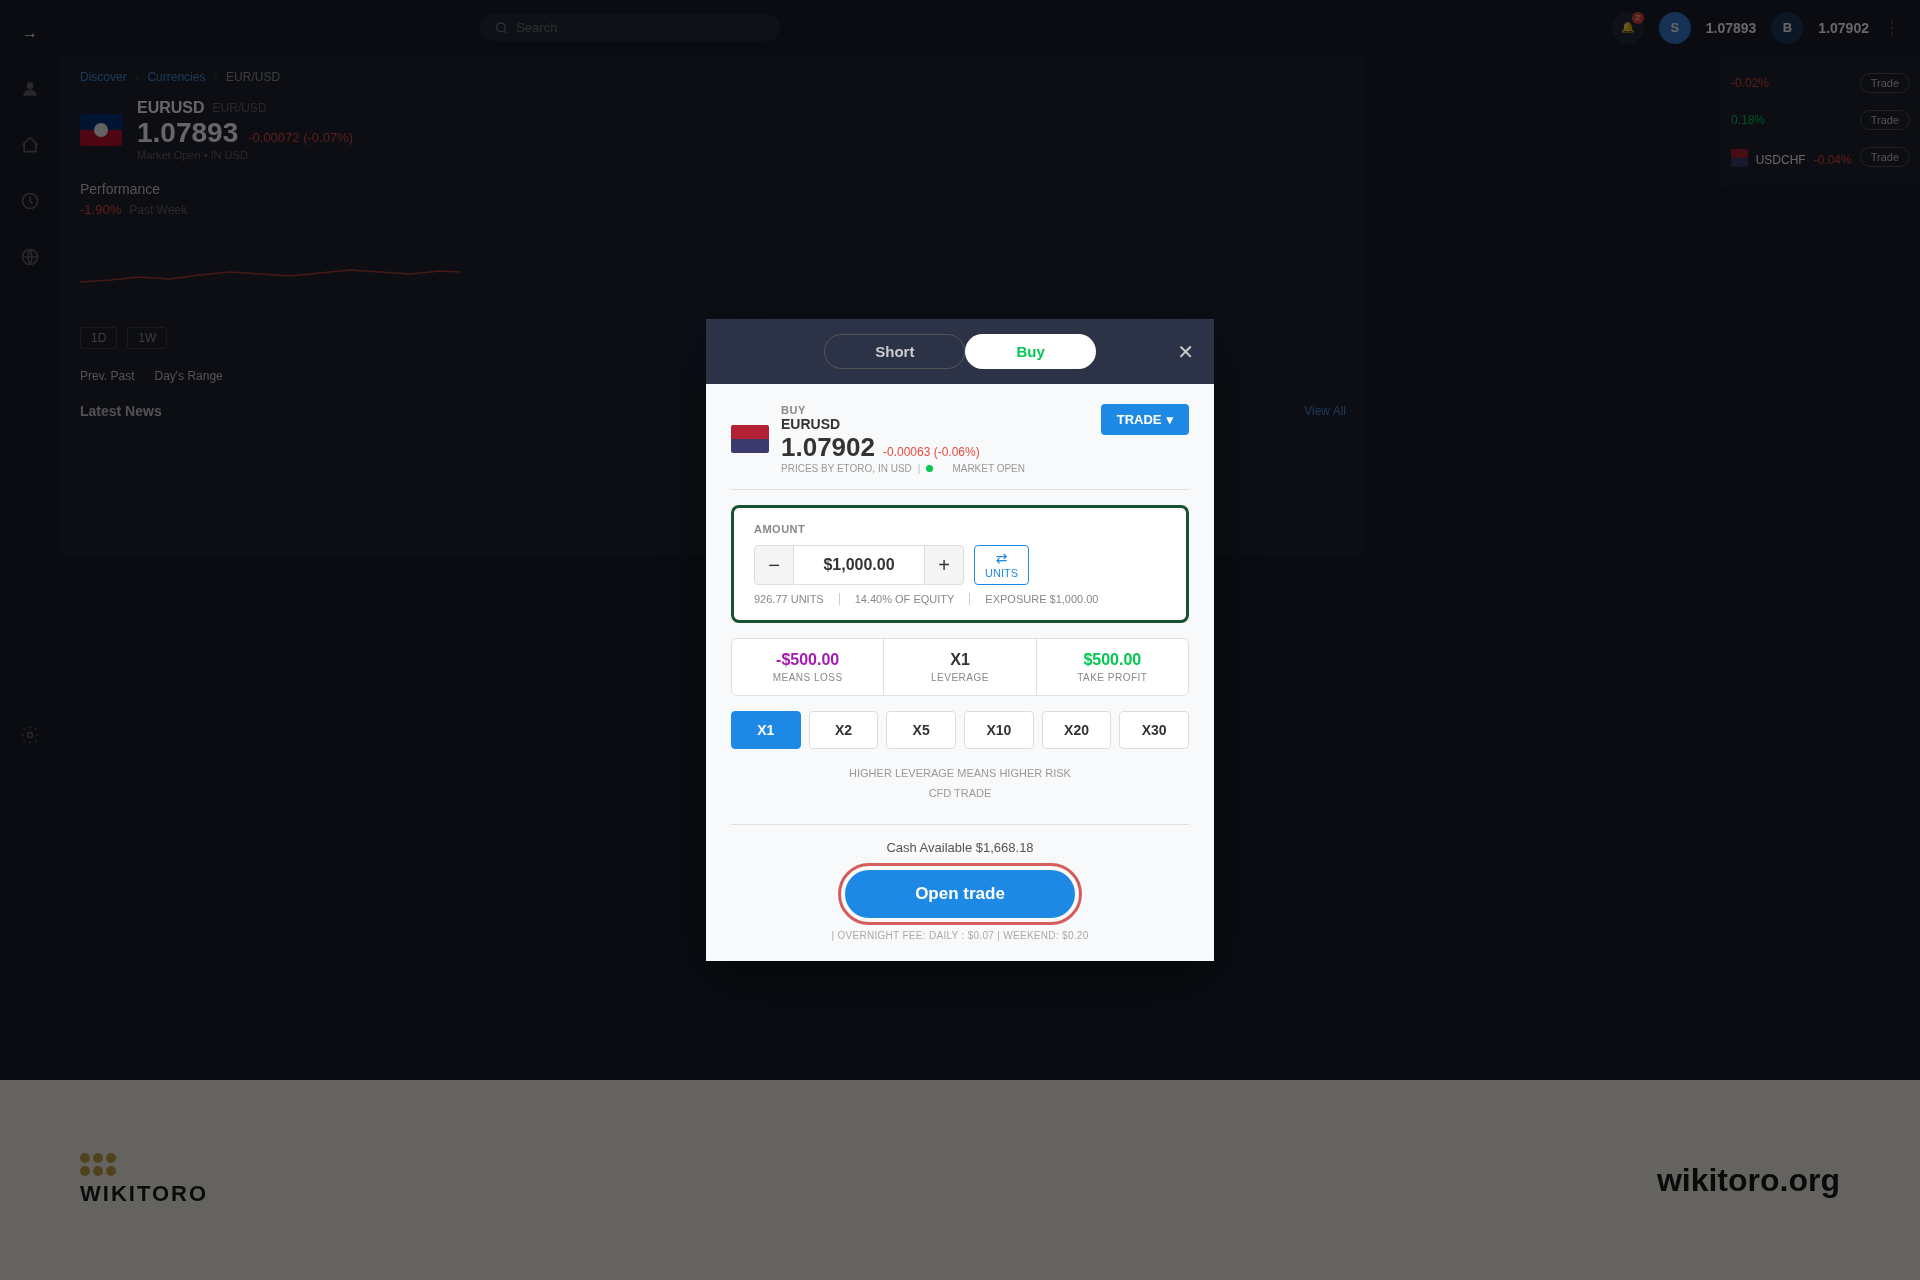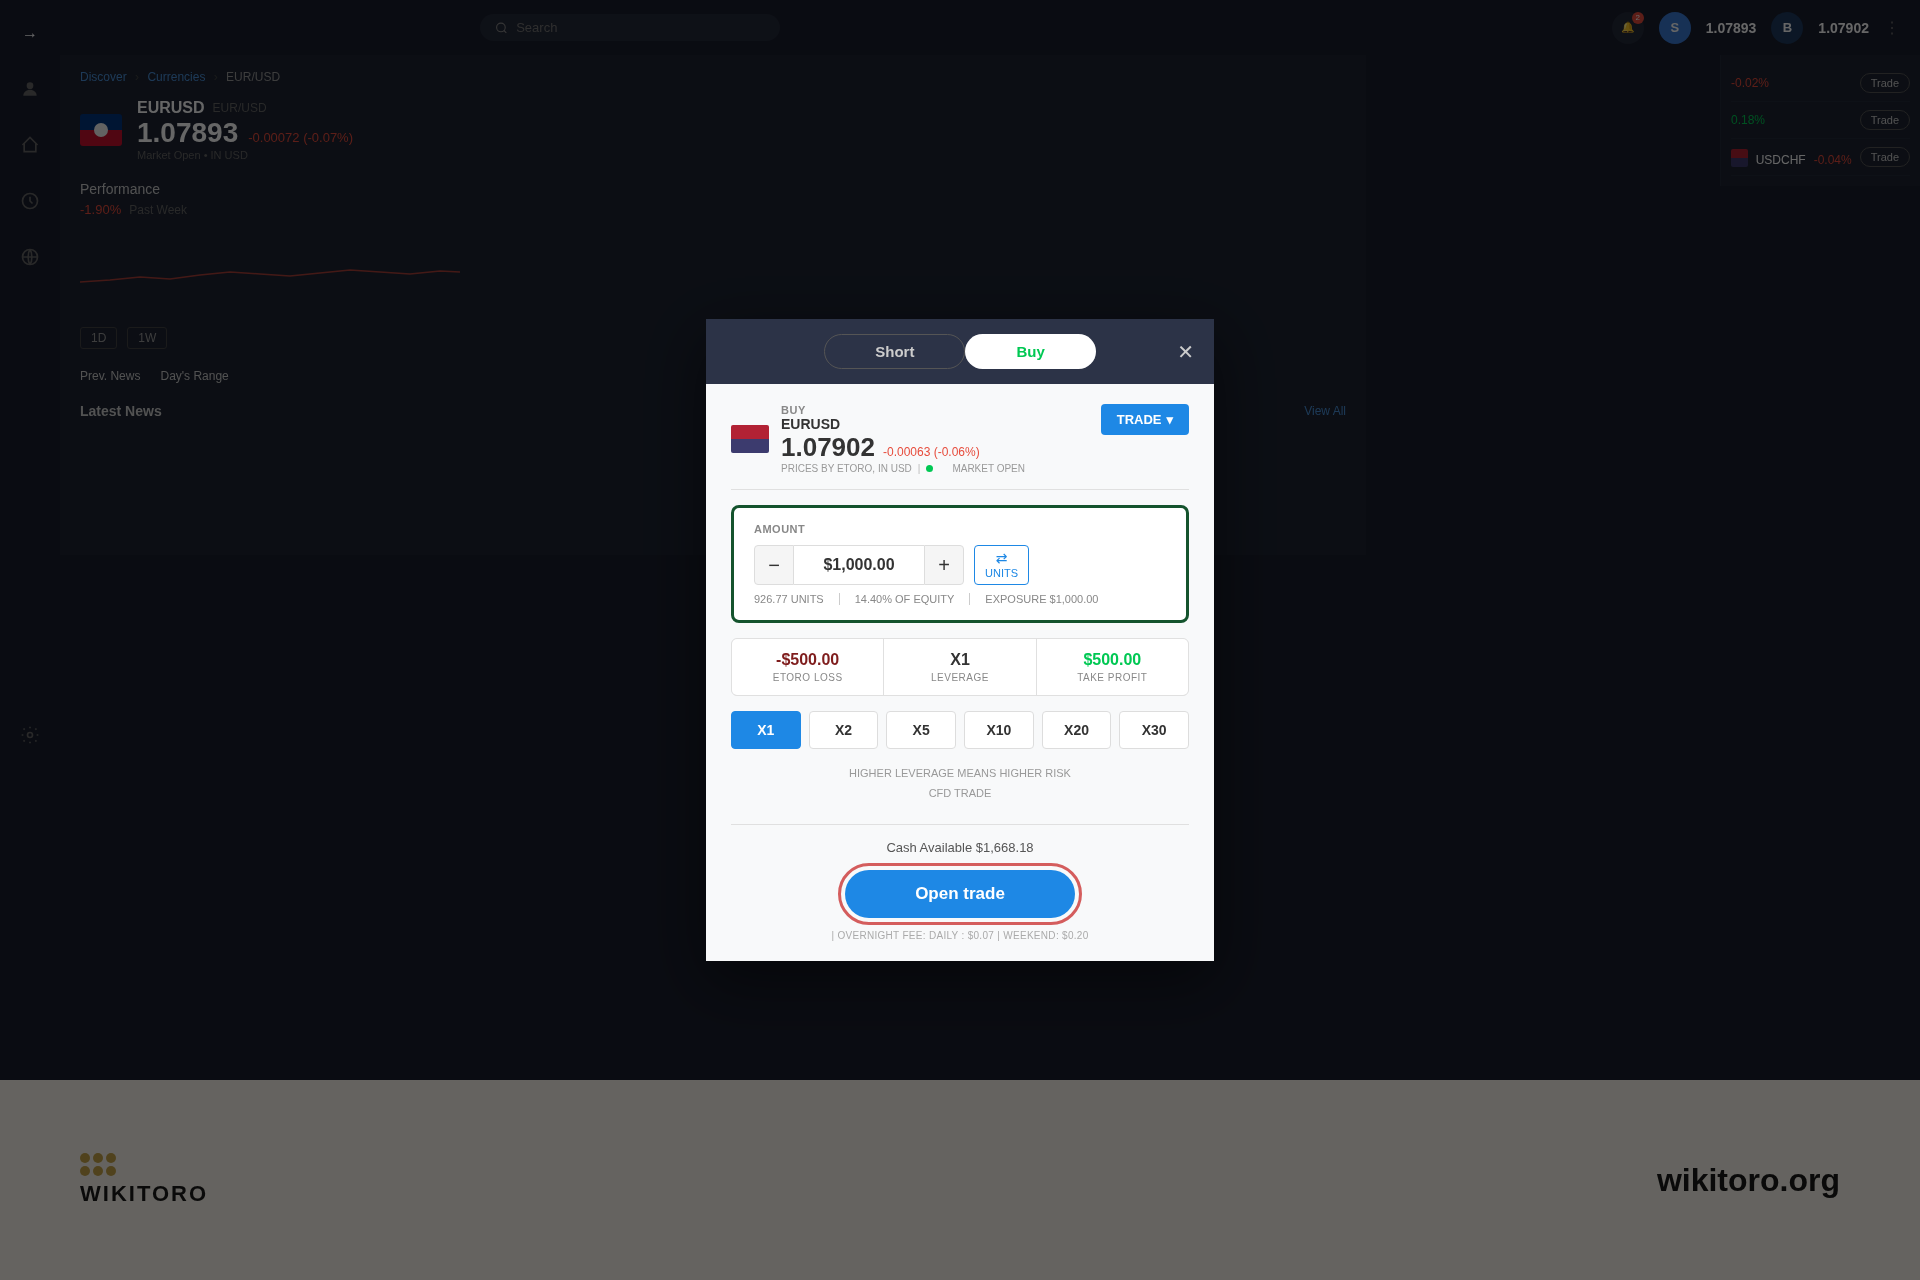--- a/index.html
+++ b/index.html
@@ -53,21 +53,21 @@
     .trade-btn { background: #1e88e5; color: #fff; border: none; padding: 8px 16px; border-radius: 4px; font-size: 13px; font-weight: 600; cursor: pointer; display: flex; align-items: center; gap: 5px; }
     .amount-btn { width: 40px; height: 40px; border: 1px solid #ddd; background: #f5f5f5; color: #333; font-size: 20px; cursor: pointer; display: flex; align-items: center; justify-content: center; }
     .amount-btn.minus { border-radius: 4px 0 0 4px; }
     .amount-btn.plus { border-radius: 0 4px 4px 0; }
     .amount-value { height: 40px; border: 1px solid #ddd; border-left: none; border-right: none; background: #fff; text-align: center; font-size: 16px; font-weight: 700; color: #333; padding: 0 20px; display: flex; align-items: center; min-width: 130px; justify-content: center; }
 
     
     .trade-params { display: grid; grid-template-columns: 1fr 1fr 1fr; gap: 1px; background: #e0e0e0; border: 1px solid #e0e0e0; border-radius: 6px; overflow: hidden; margin-bottom: 15px; }
     .trade-param { background: #fff; padding: 12px 15px; text-align: center; cursor: pointer; }
     .param-value { font-size: 16px; font-weight: 700; }
-    .param-value.red { color: #7f1d1d; }
+    .param-value.red { color: #a21caf; }
     .param-value.green { color: #00c853; }
     .param-value.dark { color: #333; }
     .param-label { font-size: 10px; color: #888; margin-top: 3px; letter-spacing: 0.5px; }
 
     
     .leverage-btns { display: flex; gap: 8px; margin-bottom: 15px; }
     .lev-btn { padding: 10px 0; border-radius: 4px; border: 1px solid #ddd; background: #fff; color: #333; font-size: 14px; font-weight: 600; cursor: pointer; flex: 1; }
     .lev-btn.active { background: #1e88e5; color: #fff; border-color: #1e88e5; }
 
     
@@ -179,21 +179,21 @@
       <polyline points="0,50 30,48 60,45 90,47 120,43 150,40 180,42 210,44 240,41 270,38 300,40 330,42 360,39 380,40" fill="none" stroke="#e74c3c" stroke-width="1.5" opacity="0.7"></polyline>
     </svg>
   </div>
 
   <div style="display:flex;gap:10px;margin-bottom:20px;">
     <button style="background:transparent;border:1px solid #444;color:#999;padding:3px 10px;border-radius:3px;font-size:12px;cursor:pointer;">1D</button>
     <button style="background:transparent;border:1px solid #444;color:#999;padding:3px 10px;border-radius:3px;font-size:12px;cursor:pointer;">1W</button>
   </div>
 
   <div style="display:flex;gap:20px;margin-bottom:20px;">
-    <span style="color:#ccc;font-size:12px;">Prev. News</span>
+    <span style="color:#ccc;font-size:12px;">Prev. Past</span>
     <span style="color:#ccc;font-size:12px;">Day's Range</span>
   </div>
 
   <div>
     <div style="display:flex;justify-content:space-between;align-items:center;margin-bottom:10px;">
       <span style="color:#ccc;font-size:14px;font-weight:600;">Latest News</span>
       <span style="color:#4a90d9;font-size:12px;cursor:pointer;">View All</span>
     </div>
   </div>
 </div>
@@ -273,21 +273,21 @@
         <div style="display:flex;gap:15px;margin-top:8px;font-size:11px;color:#888;">
           <span style="border-right:1px solid #ccc;padding-right:15px;">926.77 UNITS</span>
           <span style="border-right:1px solid #ccc;padding-right:15px;">14.40% OF EQUITY</span>
           <span>EXPOSURE $1,000.00</span>
         </div>
       </div>
 
       <div class="trade-params">
         <div class="trade-param">
           <div class="param-value red">-$500.00</div>
-          <div class="param-label">ETORO LOSS</div>
+          <div class="param-label">MEANS LOSS</div>
         </div>
         <div class="trade-param">
           <div class="param-value dark">X1</div>
           <div class="param-label">LEVERAGE</div>
         </div>
         <div class="trade-param">
           <div class="param-value green">$500.00</div>
           <div class="param-label">TAKE PROFIT</div>
         </div>
       </div>

